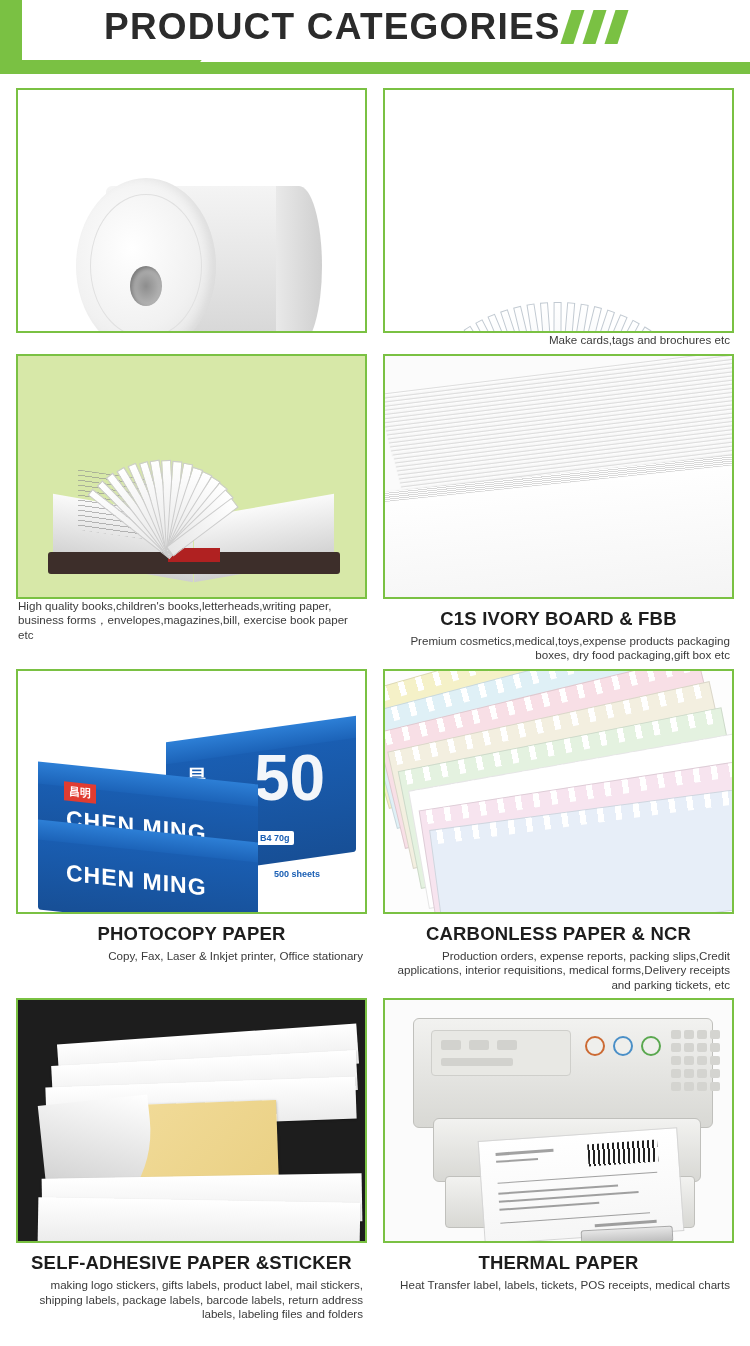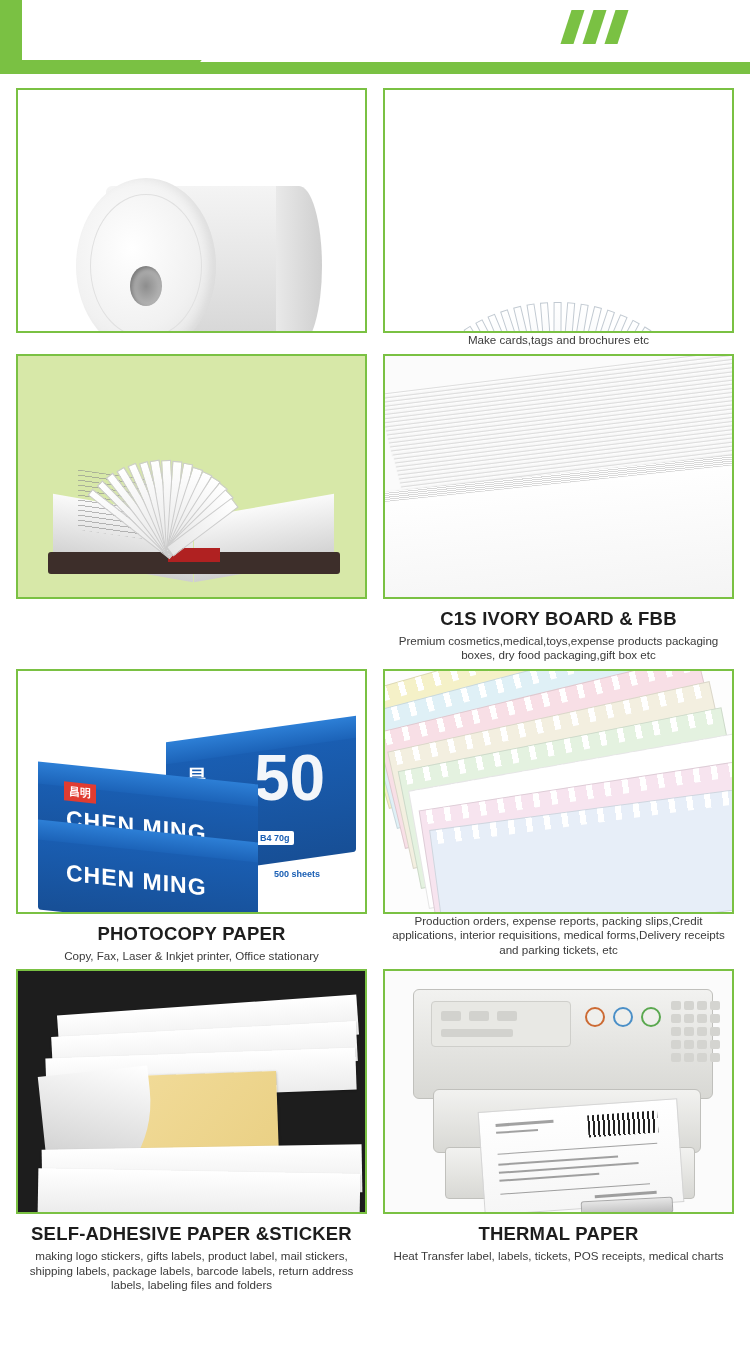--- a/index.html
+++ b/index.html
@@ -92,21 +92,21 @@
   }
   .card-title {
     text-align: center;
     font-size: 18.5px;
     font-weight: bold;
     color: #1d1d1d;
     margin: 9px 0 4px 0;
     letter-spacing: 0.2px;
   }
   .card-desc {
-    text-align: center;
+    text-align: right;
     font-size: 11.6px;
     line-height: 14.5px;
     color: #3a3a3a;
     padding: 0 4px;
   }
   .card-desc.left { text-align: left; padding: 0 2px; }
 
   
   .watermark {
     position: absolute;
@@ -340,20 +340,21 @@
     border:1px solid #a9a9a9;
   }
 </style>
 </head>
 <body>
 
 <div class="page">
 
   <div class="header">
     <div class="header-left-bar"></div>
+    <div class="header-title">PRODUCT CATEGORIES</div>
     <div class="header-slashes">
       <div class="slash s1"></div>
       <div class="slash s2"></div>
       <div class="slash s3"></div>
     </div>
     <div class="header-underline"></div>
     <div class="header-underline-skew"></div>
   </div>
 
   <div class="grid">
@@ -413,20 +414,21 @@
             <div class="book-page" style="left: 146.533px; top: 111.6px; width: 11.4667px; height: 84.5px; transform: rotate(39deg); z-index: 33;"></div>
             <div class="book-page" style="left: 146.267px; top: 112.8px; width: 11.7333px; height: 83px; transform: rotate(46deg); z-index: 34;"></div>
             <div class="book-page" style="left: 146px; top: 114px; width: 12px; height: 81.5px; transform: rotate(53deg); z-index: 35;"></div>
           </div>
         <div class="book-base-l"></div>
         <div class="book-base-r"></div>
         <div class="book-text"></div>
         <div class="book-cover"></div>
         <div class="book-red"></div>
       </div>
+      <div class="card-desc left">High quality books,children's books,letterheads,writing paper, business forms，envelopes,magazines,bill, exercise book paper etc</div>
     </div>
 
     <div class="card">
       <div class="thumb">
         <div class="ivory-bg"></div>
         <div id="ivory-host" style="position:absolute;inset:0;">
             <div class="ivory-sheet" style="left: -10px; top: 14px; width: 400px; height: 6px; transform: rotate(-7deg);"></div>
             <div class="ivory-sheet" style="left: -8.9px; top: 18px; width: 400px; height: 6px; transform: rotate(-7deg);"></div>
             <div class="ivory-sheet" style="left: -7.8px; top: 22px; width: 400px; height: 6px; transform: rotate(-7deg);"></div>
             <div class="ivory-sheet" style="left: -6.7px; top: 26px; width: 400px; height: 6px; transform: rotate(-7deg);"></div>
@@ -507,20 +509,21 @@
               <div class="ncr-holes" style="background: repeating-linear-gradient(90deg, transparent 0px, transparent 6px, rgb(255, 255, 255) 6px, rgb(255, 255, 255) 12px, transparent 12px, transparent 18px);"></div>
             </div>
             <div class="ncr-sheet" style="left: 52px; top: 138px; width: 330px; height: 120px; background: rgb(247, 228, 239); transform: rotate(-8.8deg); z-index: 16;">
               <div class="ncr-holes" style="background: repeating-linear-gradient(90deg, transparent 0px, transparent 6px, rgb(255, 255, 255) 6px, rgb(255, 255, 255) 12px, transparent 12px, transparent 18px);"></div>
             </div>
             <div class="ncr-sheet" style="left: 60px; top: 158px; width: 330px; height: 120px; background: rgb(231, 238, 248); transform: rotate(-7.6deg); z-index: 17;">
               <div class="ncr-holes" style="background: repeating-linear-gradient(90deg, transparent 0px, transparent 6px, rgb(255, 255, 255) 6px, rgb(255, 255, 255) 12px, transparent 12px, transparent 18px);"></div>
             </div>
           </div>
       </div>
+      <div class="card-title">CARBONLESS PAPER &amp; NCR</div>
       <div class="card-desc">Production orders, expense reports, packing slips,Credit applications, interior requisitions, medical forms,Delivery receipts and parking tickets, etc</div>
     </div>
 
     <div class="card">
       <div class="thumb">
         <div class="sa-bg"></div>
         <div class="sa-white" style="left:40px; top:34px; width:300px; height:40px; transform:rotate(-4deg);"></div>
         <div class="sa-white" style="left:34px; top:58px; width:305px; height:40px; transform:rotate(-3deg);"></div>
         <div class="sa-white" style="left:28px; top:82px; width:310px; height:42px; transform:rotate(-2deg);"></div>
         <div class="sa-yellow" style="left:30px; top:104px; width:230px; height:110px; transform:rotate(-2deg);"></div>

